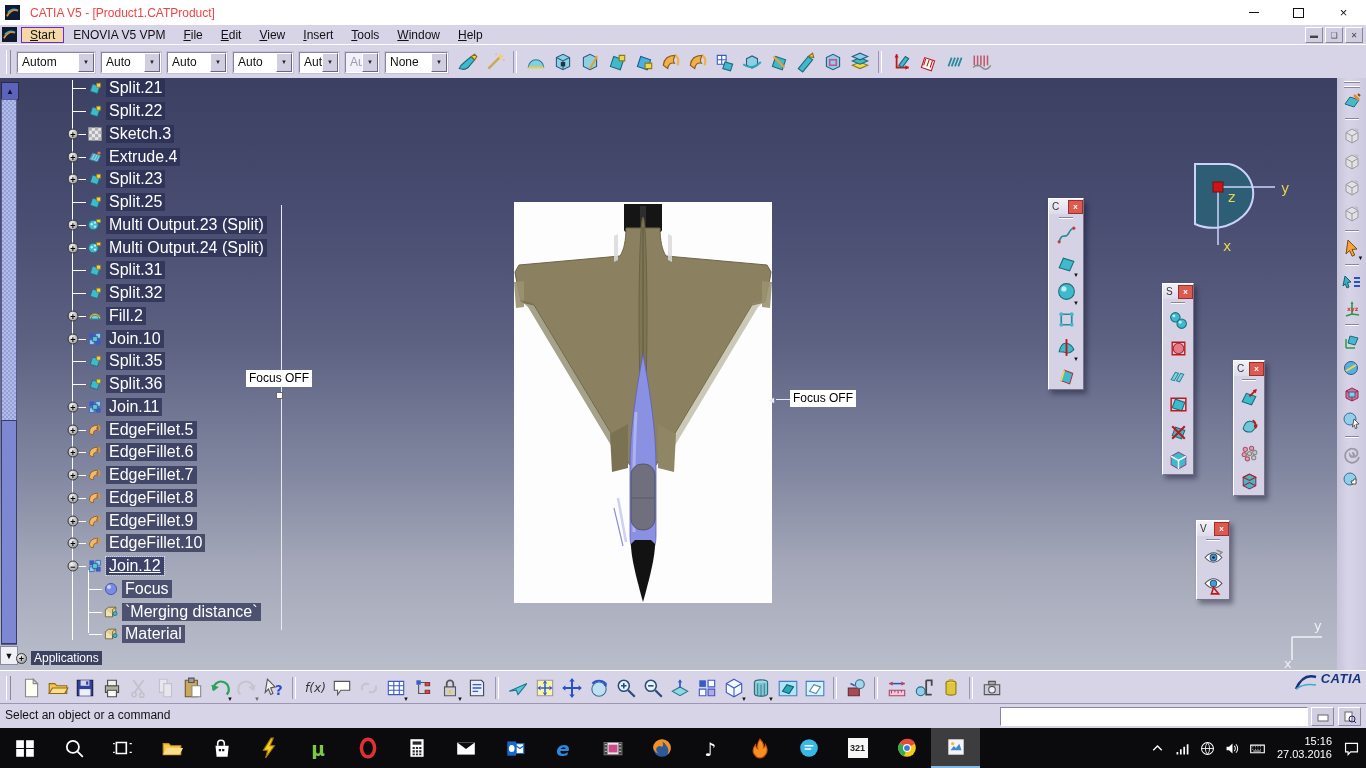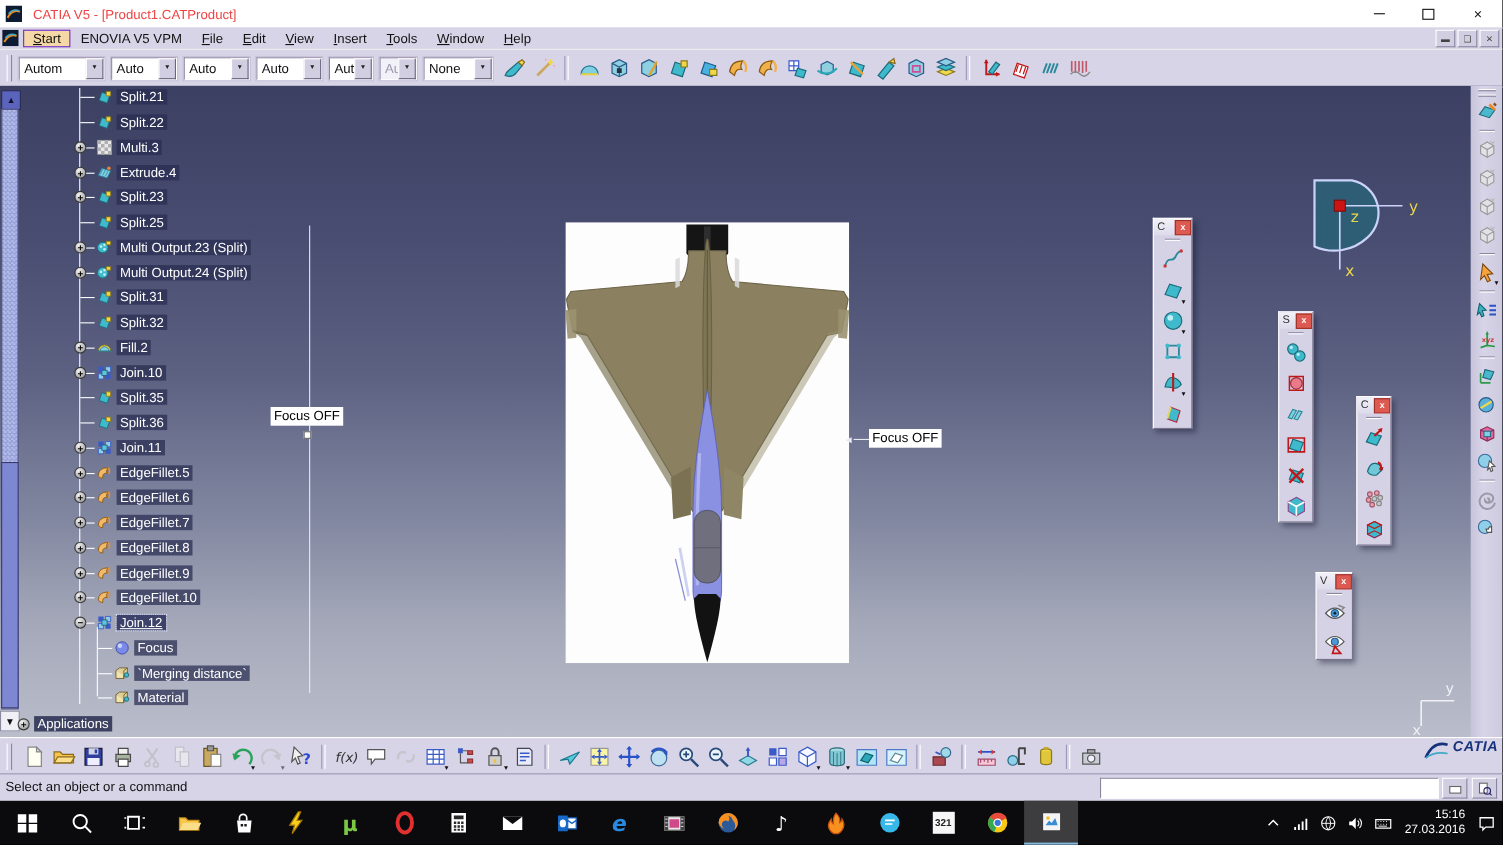--- a/index.html
+++ b/index.html
@@ -39,21 +39,21 @@
   .tree{position:absolute;left:0;top:0;width:420px}
   .trunk{position:absolute;background:#fff;width:1px}
   .trow{position:relative;height:22.75px}
   .trow .conn{position:absolute;top:50%;height:1px;background:#fff}
   .trow.l0 .conn{left:73px;width:13px}
   .trow.l1 .conn{left:89px;width:13px}
   .texp{position:absolute;left:73px;top:50%;transform:translate(-50%,-50%);width:11px;height:11px;border-radius:50%;background:radial-gradient(circle at 35% 30%,#f4f4f4,#8a8a8a);border:1px solid #3a3a3a;color:#000;font-size:9px;line-height:10px;text-align:center;font-weight:bold;box-sizing:border-box}
   .ticon{position:absolute;top:50%;transform:translateY(-50%);width:16px;height:16px}
   .trow.l0 .ticon{left:87px}.trow.l1 .ticon{left:103px}
   .ticon svg{width:16px;height:16px}
-  .tlabel{position:absolute;top:50%;transform:translateY(-50%);color:#fff;font-size:12px;background:rgba(40,45,80,.72);padding:0 3px;white-space:nowrap}
+  .tlabel{position:absolute;top:50%;transform:translateY(-50%);color:#fff;font-size:16px;background:rgba(40,45,80,.72);padding:0 3px;white-space:nowrap}
   .trow.l0 .tlabel{left:106px}.trow.l1 .tlabel{left:122px}
   .trow.sel .tlabel{text-decoration:underline;background:rgba(55,60,100,.95);outline:1px dotted #cfd3f0}
   .apps-row{position:absolute;left:16px;top:571px;height:18px;display:flex;align-items:center;color:#fff;font-size:12px}
   .apps-row .texp2{width:11px;height:11px;border-radius:50%;background:radial-gradient(circle at 35% 30%,#f4f4f4,#8a8a8a);border:1px solid #3a3a3a;color:#000;font-size:9px;line-height:10px;text-align:center;font-weight:bold;margin-right:4px;box-sizing:border-box}
   .apps-row .alabel{background:rgba(40,45,80,.85);padding:0 3px}
   
   .fline{position:absolute;left:281px;top:127px;width:1px;height:425px;background:#e9e9f2}
   .flabel{position:absolute;background:#fff;color:#000;font-size:12px;padding:0 3px;line-height:17px;white-space:nowrap}
   .fhandle{position:absolute;left:276px;top:314px;width:7px;height:7px;background:#fff;border:1px solid #666;box-sizing:border-box}
   .fleader{position:absolute;left:776px;top:321px;width:15px;height:1px;background:#e9e9f2}
@@ -327,21 +327,21 @@
           </svg></span>
         <span class="tlabel">Split.22</span>
       </div>
       <div class="trow l0">
         <span class="conn"></span>
         <span class="texp">+</span>
         <span class="ticon"><svg viewBox="0 0 20 20">
             <path d="M2 2h16v16H2z" fill="#e8e8e8" stroke="#888" stroke-width="1"></path>
             <path d="M2 2h4v4H2zM10 2h4v4h-4zM6 6h4v4H6zM14 6h4v4h-4zM2 10h4v4H2zM10 10h4v4h-4zM6 14h4v4H6zM14 14h4v4h-4z" fill="#b0b0b0" stroke="none" stroke-width="1"></path>
           </svg></span>
-        <span class="tlabel">Multi.3</span>
+        <span class="tlabel">Sketch.3</span>
       </div>
       <div class="trow l0">
         <span class="conn"></span>
         <span class="texp">+</span>
         <span class="ticon"><svg viewBox="0 0 20 20">
             <path d="M3 13l4-8 10 3-4 8z" fill="#7fd0e0" stroke="#2a7a9a" stroke-width="1"></path>
             <path d="M5 12l3-6M8 13l3-6M11 14l3-6" fill="none" stroke="#2a7a9a" stroke-width="0.8"></path>
             <circle cx="15" cy="5" r="2" fill="#f08030"></circle>
           </svg></span>
         <span class="tlabel">Extrude.4</span>

